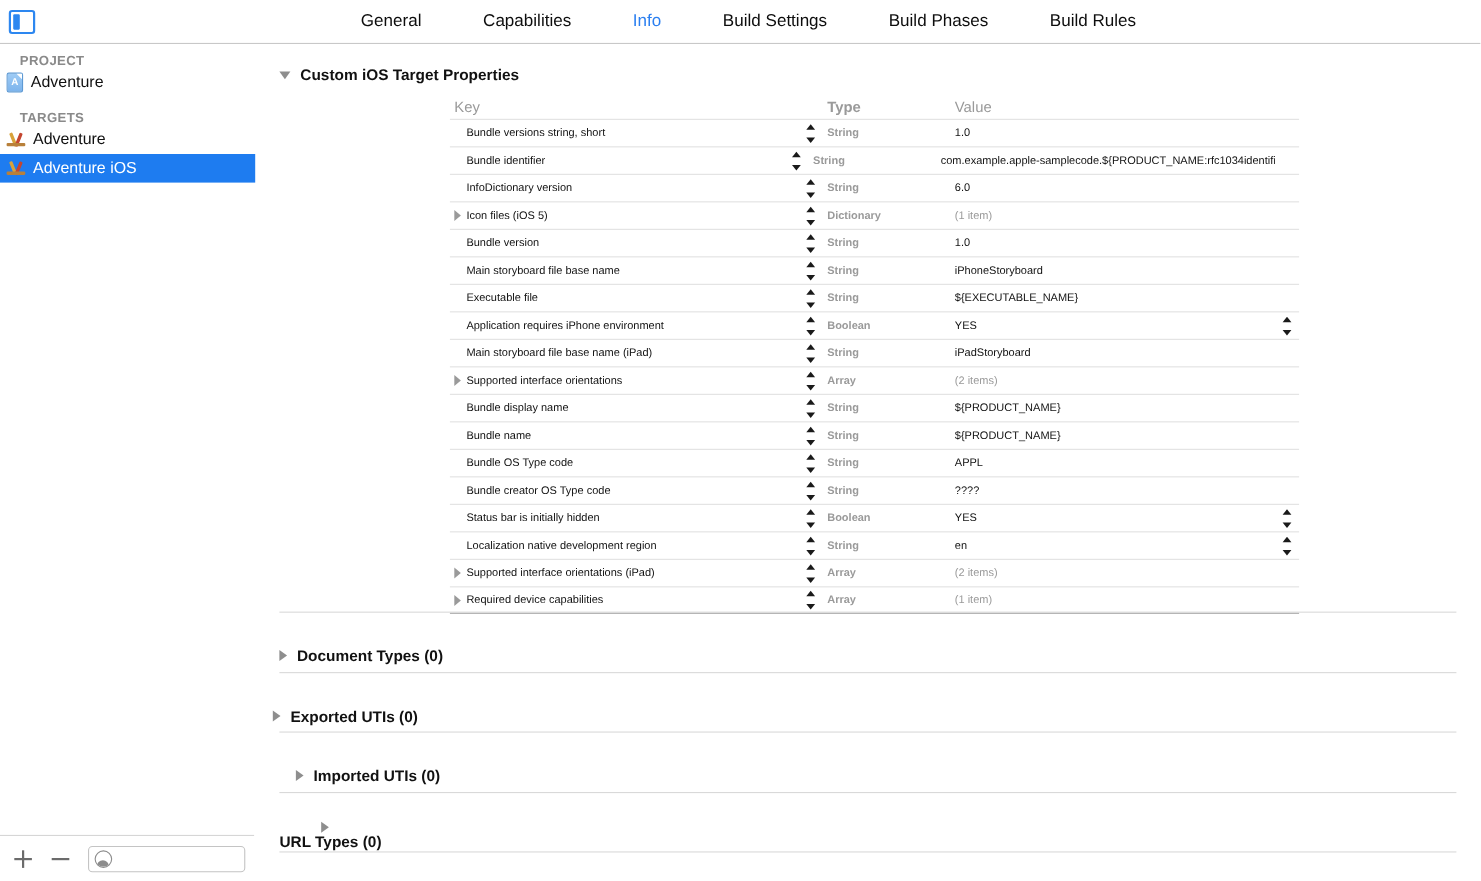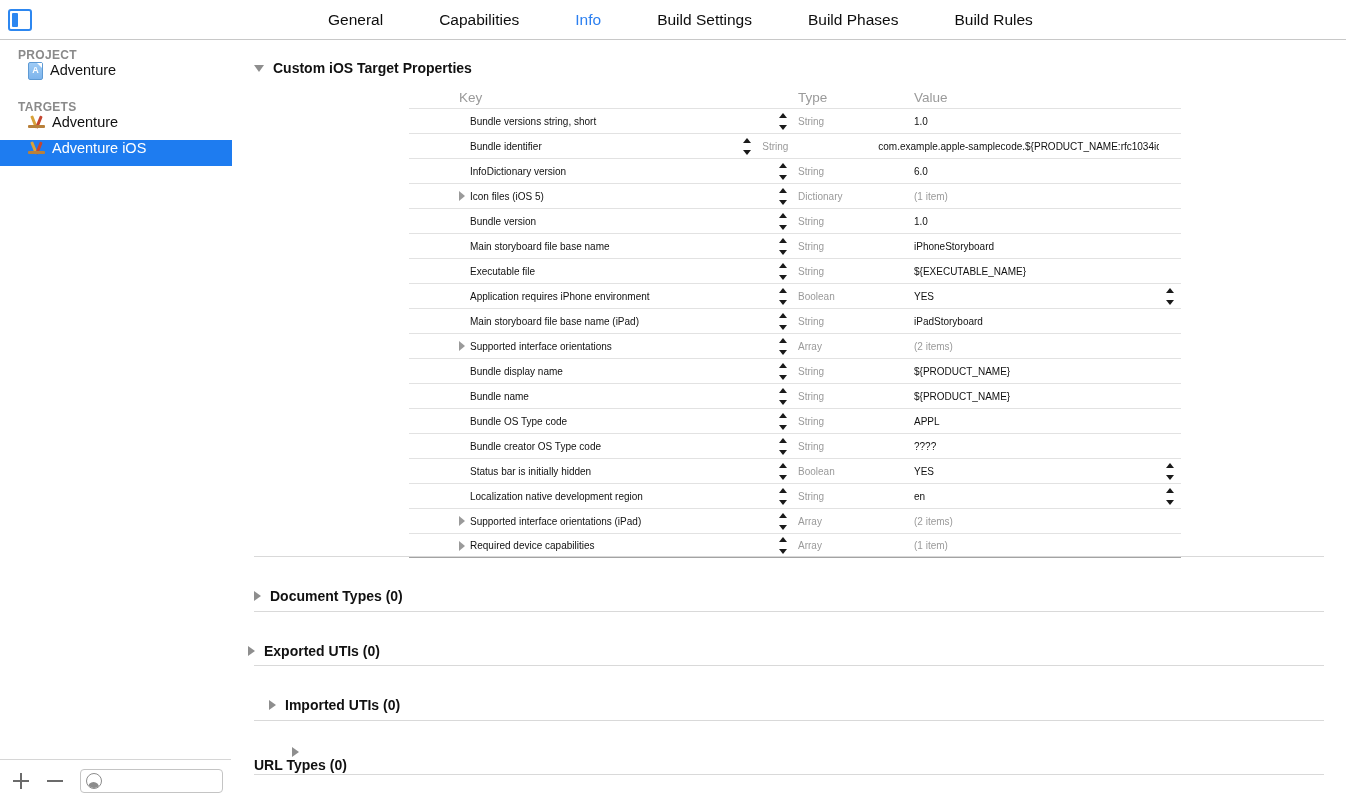--- a/index.html
+++ b/index.html
@@ -69,22 +69,22 @@
   .group-title {
     font-size: 12px;
     font-weight: bold;
     color: #8a8a8a;
     letter-spacing: 0.3px;
     padding-left: 18px;
   }
   .sb-row {
     height: 26px;
     display: flex;
-    align-items: flex-start;
-    padding-left: 28px;
+    align-items: center;
+    padding-left: 6px;
     font-size: 14.5px;
     color: #111111;
     cursor: default;
   }
   .sb-row.selected {
     background: #1e7cf0;
     color: #ffffff;
   }
   .sb-row .label { margin-left: 7px; white-space: nowrap; }
 
@@ -243,23 +243,23 @@
     display: flex;
     align-items: center;
     height: 25px;
     border-top: 1px solid #e2e2e2;
     font-size: 10px;
     color: #111111;
     position: relative;
     cursor: default;
   }
   .row:last-child { border-bottom: 1px solid #a3a3a3; }
-  .c-key   { width: 317px; display: flex; align-items: center; padding-left: 4px; margin-left: 46px; }
+  .c-key   { width: 317px; display: flex; align-items: center; padding-left: 4px; }
   .c-step  { width: 22px; flex: 0 0 auto; display: flex; justify-content: center; }
-  .c-type  { width: 116px; flex: 0 0 auto; color: #9a9a9a; padding-left: 4px; }
+  .c-type  { width: 116px; flex: 0 0 auto; color: #9a9a9a; padding-left: 4px; font-weight: bold; }
   .c-val   { flex: 1 1 auto; padding-left: 4px; white-space: nowrap; overflow: hidden; }
   .c-val.muted { color: #9a9a9a; }
   .c-valstep { width: 22px; flex: 0 0 auto; display: flex; justify-content: center; }
 
   .key-tri {
     width: 0; height: 0;
     border-style: solid;
     border-width: 5px 0 5px 6.5px;
     border-color: transparent transparent transparent #9a9a9a;
     margin-right: 5px;

